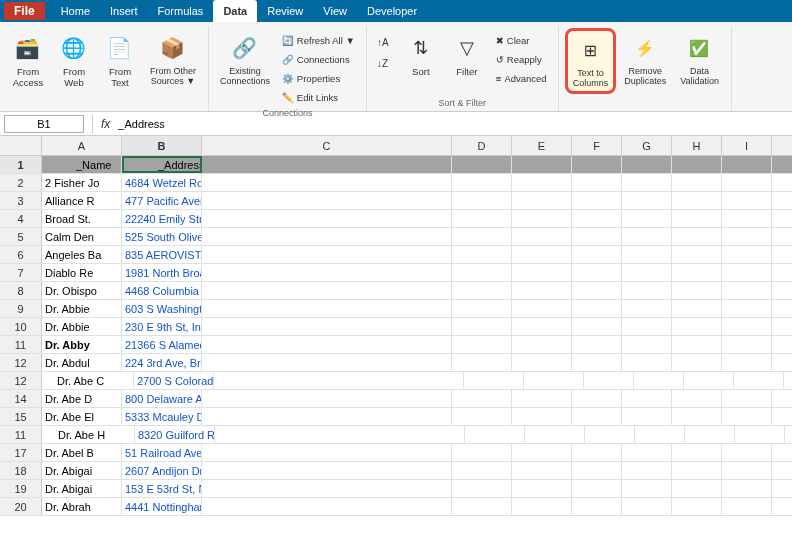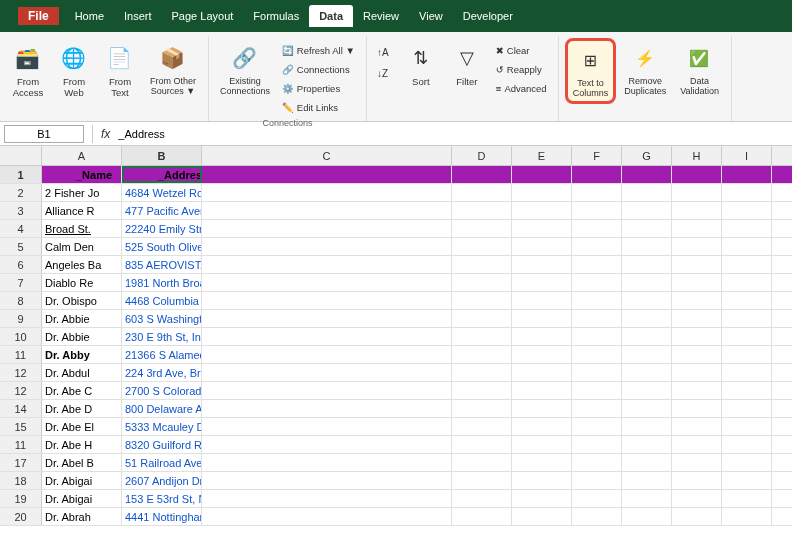--- a/index.html
+++ b/index.html
@@ -1,19 +1,19 @@
 <!DOCTYPE html>
 <html><head>
   <meta charset="utf-8">
   <style>
     * { margin: 0; padding: 0; box-sizing: border-box; }
     body { font-family: 'Segoe UI', Arial, sans-serif; font-size: 11px; background: #fff; width: 792px; height: 560px; overflow: hidden; }
 
     
-    .title-bar { background: #14532d; height: 32px; display: flex; align-items: center; padding: 0 18px; }
+    .title-bar { background: #0369a1; height: 22px; display: flex; align-items: center; padding: 0 4px; }
     .file-btn { background: #c0392b; color: white; font-weight: bold; padding: 2px 10px; font-size: 12px; border: none; cursor: pointer; margin-right: 6px; }
     .tabs { display: flex; align-items: flex-end; height: 22px; }
     .tab { padding: 2px 10px; font-size: 11px; color: white; cursor: pointer; background: transparent; border: none; height: 100%; display: flex; align-items: center; }
     .tab.active { background: white; color: #333; font-weight: bold; border-top-left-radius: 3px; border-top-right-radius: 3px; }
 
     
     .ribbon { background: #f5f5f5; border-bottom: 1px solid #ccc; height: 90px; display: flex; align-items: stretch; padding: 4px 0 0 0; }
     .ribbon-group { display: flex; flex-direction: column; border-right: 1px solid #ddd; padding: 2px 6px 0 6px; min-width: fit-content; }
     .ribbon-group-label { font-size: 9px; color: #666; text-align: center; margin-top: auto; padding-top: 2px; padding-bottom: 3px; }
     .ribbon-buttons { display: flex; gap: 2px; align-items: flex-start; flex: 1; }
@@ -46,32 +46,31 @@
     .cell.col-b { width: 80px; min-width: 80px; }
     .cell.col-c { width: 250px; min-width: 250px; }
     .cell.col-d { width: 60px; min-width: 60px; }
     .cell.col-e { width: 60px; min-width: 60px; }
     .cell.col-f { width: 50px; min-width: 50px; }
     .cell.col-g { width: 50px; min-width: 50px; }
     .cell.col-h { width: 50px; min-width: 50px; }
     .cell.col-i { width: 50px; min-width: 50px; }
     .cell.col-j { width: 50px; min-width: 50px; }
     .cell-text-blue { color: #1155cc; }
-    .header-row .cell { font-weight: bold; background: #a21caf; padding-left: 34px; }
+    .header-row .cell { font-weight: normal; background: #a3a3a3; padding-left: 34px; }
     .ribbon-wrapper { position: relative; }
   </style>
 </head>
 <body>
 
 <div class="title-bar">
   <button class="file-btn">File</button>
   <div class="tabs">
   <button class="tab">Home</button>
       <button class="tab">Insert</button>
-      <button class="tab">Page Layout</button>
       <button class="tab">Formulas</button>
       <button class="tab active">Data</button>
       <button class="tab">Review</button>
       <button class="tab">View</button>
       <button class="tab">Developer</button>
     </div>
 </div>
 
 <div class="ribbon-wrapper" style="position:relative;">
   <div class="ribbon">
@@ -155,20 +154,21 @@
           <div class="ribbon-btn-sm">
             <span>↺</span>
             <span>Reapply</span>
           </div>
           <div class="ribbon-btn-sm">
             <span>≡</span>
             <span>Advanced</span>
           </div>
         </div>
       </div>
+      <div class="ribbon-group-label">Sort &amp; Filter</div>
     </div>
 
     <div class="ribbon-group">
       <div class="ribbon-buttons">
         <div class="ribbon-btn highlighted" style="border:3px solid #e74c3c;border-radius:8px;background:#fff8e1;">
           <div class="ribbon-icon" style="font-size:16px;">⊞</div>
           <span style="font-size:9px;">Text to<br>Columns</span>
         </div>
         <div class="ribbon-btn">
           <div class="ribbon-icon" style="font-size:16px;">⚡</div>
@@ -243,21 +243,21 @@
         <div class="cell col-d" style="width: 60px; min-width: 60px;"></div>
         <div class="cell col-e" style="width: 60px; min-width: 60px;"></div>
         <div class="cell col-f" style="width: 50px; min-width: 50px;"></div>
         <div class="cell col-g" style="width: 50px; min-width: 50px;"></div>
         <div class="cell col-h" style="width: 50px; min-width: 50px;"></div>
         <div class="cell col-i" style="width: 50px; min-width: 50px;"></div>
         <div class="cell col-j" style="width: 50px; min-width: 50px;"></div>
       </div>
       <div class="row">
         <div class="row-num">4</div>
-        <div class="cell col-a" style="width: 80px; min-width: 80px; text-decoration: underline;">Broad St.</div>
+        <div class="cell col-a" style="width: 80px; min-width: 80px;">Broad St.</div>
         <div class="cell col-b cell-text-blue" style="width: 80px; min-width: 80px;">22240 Emily Street #150, San Luis Obispo, CA 93401, United States</div>
         <div class="cell col-c" style="width: 250px; min-width: 250px;"></div>
         <div class="cell col-d" style="width: 60px; min-width: 60px;"></div>
         <div class="cell col-e" style="width: 60px; min-width: 60px;"></div>
         <div class="cell col-f" style="width: 50px; min-width: 50px;"></div>
         <div class="cell col-g" style="width: 50px; min-width: 50px;"></div>
         <div class="cell col-h" style="width: 50px; min-width: 50px;"></div>
         <div class="cell col-i" style="width: 50px; min-width: 50px;"></div>
         <div class="cell col-j" style="width: 50px; min-width: 50px;"></div>
       </div>
@@ -360,21 +360,21 @@
         <div class="cell col-d" style="width: 60px; min-width: 60px;"></div>
         <div class="cell col-e" style="width: 60px; min-width: 60px;"></div>
         <div class="cell col-f" style="width: 50px; min-width: 50px;"></div>
         <div class="cell col-g" style="width: 50px; min-width: 50px;"></div>
         <div class="cell col-h" style="width: 50px; min-width: 50px;"></div>
         <div class="cell col-i" style="width: 50px; min-width: 50px;"></div>
         <div class="cell col-j" style="width: 50px; min-width: 50px;"></div>
       </div>
       <div class="row">
         <div class="row-num">12</div>
-        <div class="cell col-a" style="width: 80px; min-width: 80px;">Dr. Abe C</div>
+        <div class="cell col-a" style="width: 80px; min-width: 80px; margin-left: 12px;">Dr. Abe C</div>
         <div class="cell col-b cell-text-blue" style="width: 80px; min-width: 80px;">2700 S Colorado Blvd, Denver, CO, 80222</div>
         <div class="cell col-c" style="width: 250px; min-width: 250px;"></div>
         <div class="cell col-d" style="width: 60px; min-width: 60px;"></div>
         <div class="cell col-e" style="width: 60px; min-width: 60px;"></div>
         <div class="cell col-f" style="width: 50px; min-width: 50px;"></div>
         <div class="cell col-g" style="width: 50px; min-width: 50px;"></div>
         <div class="cell col-h" style="width: 50px; min-width: 50px;"></div>
         <div class="cell col-i" style="width: 50px; min-width: 50px;"></div>
         <div class="cell col-j" style="width: 50px; min-width: 50px;"></div>
       </div>
@@ -399,21 +399,21 @@
         <div class="cell col-d" style="width: 60px; min-width: 60px;"></div>
         <div class="cell col-e" style="width: 60px; min-width: 60px;"></div>
         <div class="cell col-f" style="width: 50px; min-width: 50px;"></div>
         <div class="cell col-g" style="width: 50px; min-width: 50px;"></div>
         <div class="cell col-h" style="width: 50px; min-width: 50px;"></div>
         <div class="cell col-i" style="width: 50px; min-width: 50px;"></div>
         <div class="cell col-j" style="width: 50px; min-width: 50px;"></div>
       </div>
       <div class="row">
         <div class="row-num">11</div>
-        <div class="cell col-a" style="width: 80px; min-width: 80px;">Dr. Abe H</div>
+        <div class="cell col-a" style="width: 80px; min-width: 80px; margin-left: 13px;">Dr. Abe H</div>
         <div class="cell col-b cell-text-blue" style="width: 80px; min-width: 80px;">8320 Guilford Rd, Columbia, MD, 21046</div>
         <div class="cell col-c" style="width: 250px; min-width: 250px;"></div>
         <div class="cell col-d" style="width: 60px; min-width: 60px;"></div>
         <div class="cell col-e" style="width: 60px; min-width: 60px;"></div>
         <div class="cell col-f" style="width: 50px; min-width: 50px;"></div>
         <div class="cell col-g" style="width: 50px; min-width: 50px;"></div>
         <div class="cell col-h" style="width: 50px; min-width: 50px;"></div>
         <div class="cell col-i" style="width: 50px; min-width: 50px;"></div>
         <div class="cell col-j" style="width: 50px; min-width: 50px;"></div>
       </div>

